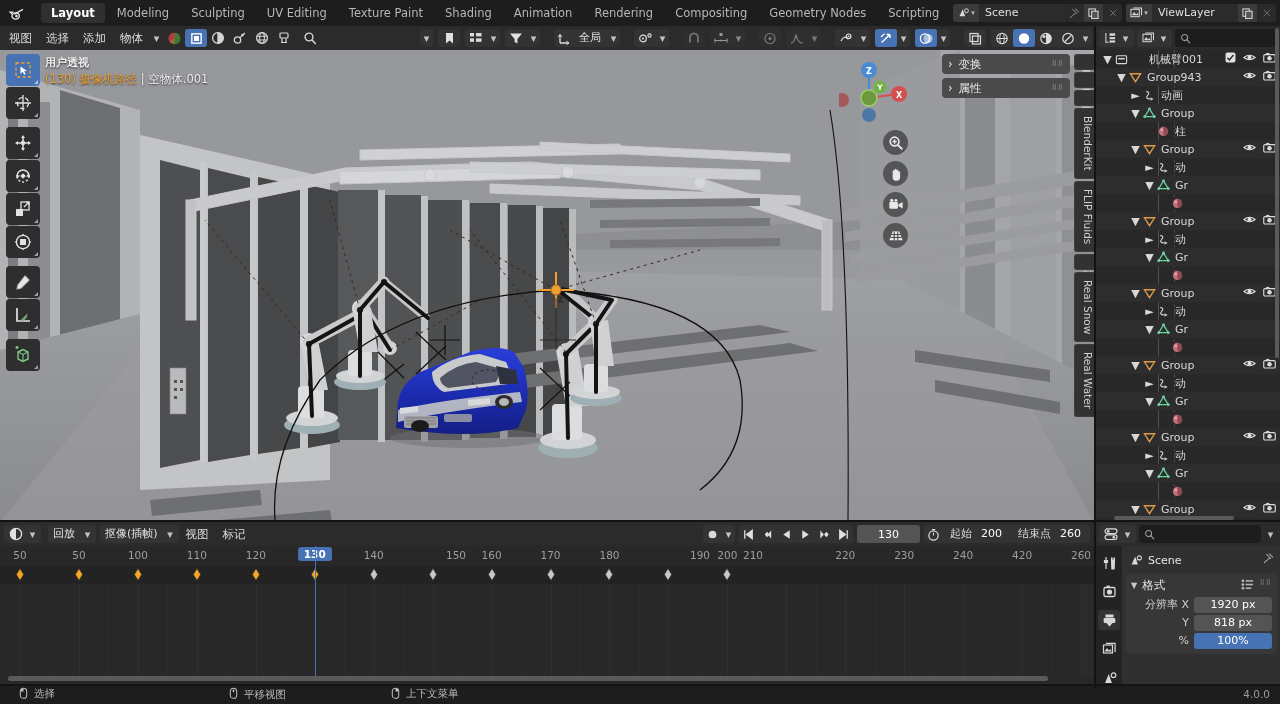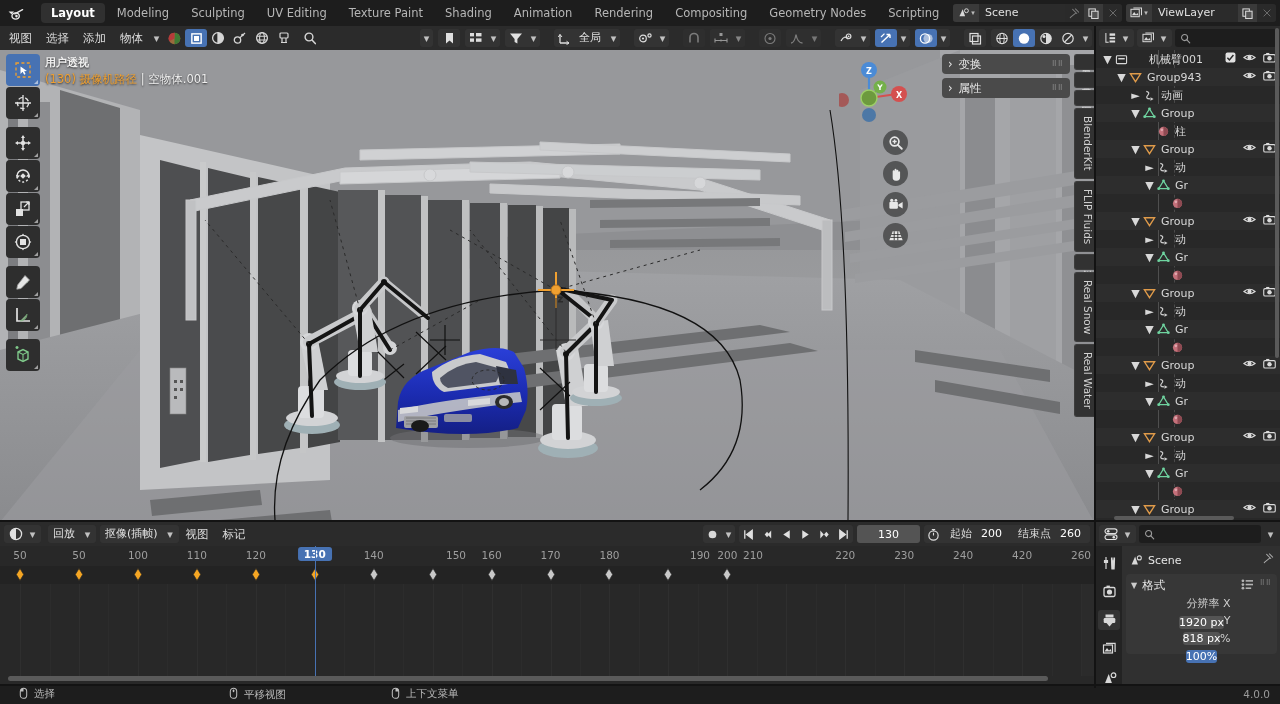--- a/index.html
+++ b/index.html
@@ -142,21 +142,21 @@
   .pr-search{ flex:1; height:18px; background:#1d1d1d; border-radius:3px; display:flex; align-items:center; padding:0 5px;}
   .pr-body{ display:flex; height:142px; }
   .pr-tabs{ width:26px; background:#232323; padding-top:6px; display:flex; flex-direction:column; align-items:center; gap:9px;}
   .pr-tab{ width:22px; height:20px; display:flex; align-items:center; justify-content:center; border-radius:3px;}
   .pr-tab.active{ background:#343434; }
   .pr-main{ flex:1; background:#303030; padding:4px 3px 0 4px;}
   .pr-breadcrumb{ display:flex; align-items:center; gap:5px; height:20px; padding:0 3px; font-size:11px;}
   .pr-panel{ background:#373737; border-radius:4px; margin-top:4px; padding:2px 0 4px;}
   .pr-panel-hd{ height:19px; display:flex; align-items:center; padding:0 5px; font-size:11.5px;}
   .pr-panel-hd .rt{ margin-left:auto; display:flex; gap:6px; opacity:.75;}
-  .pr-field{ display:flex; align-items:center; height:17px; margin:1px 5px; gap:5px;flex-direction:column;}
+  .pr-field{ display:flex; align-items:center; height:17px; margin:1px 5px; gap:5px;}
   .pr-flabel{ width:58px; text-align:right; font-size:11px; color:#cfcfcf;}
   .pr-fval{ flex:1; height:16px; border-radius:3px; background:#545454; color:#fff;
      display:flex; align-items:center; justify-content:center; font-size:11px;}
   .pr-fval.accent{ background:#4772b3; }
 
   
   .statusbar{ position:absolute; left:0; bottom:0; width:1280px; height:20px; background:#1d1d1d;
      display:flex; align-items:center; font-size:10.5px; color:#b9b9b9; }
   .sb-item{ display:flex; align-items:center; gap:5px; }
   .sb-ver{ position:absolute; right:10px; font-size:10.5px; color:#9a9a9a;}

